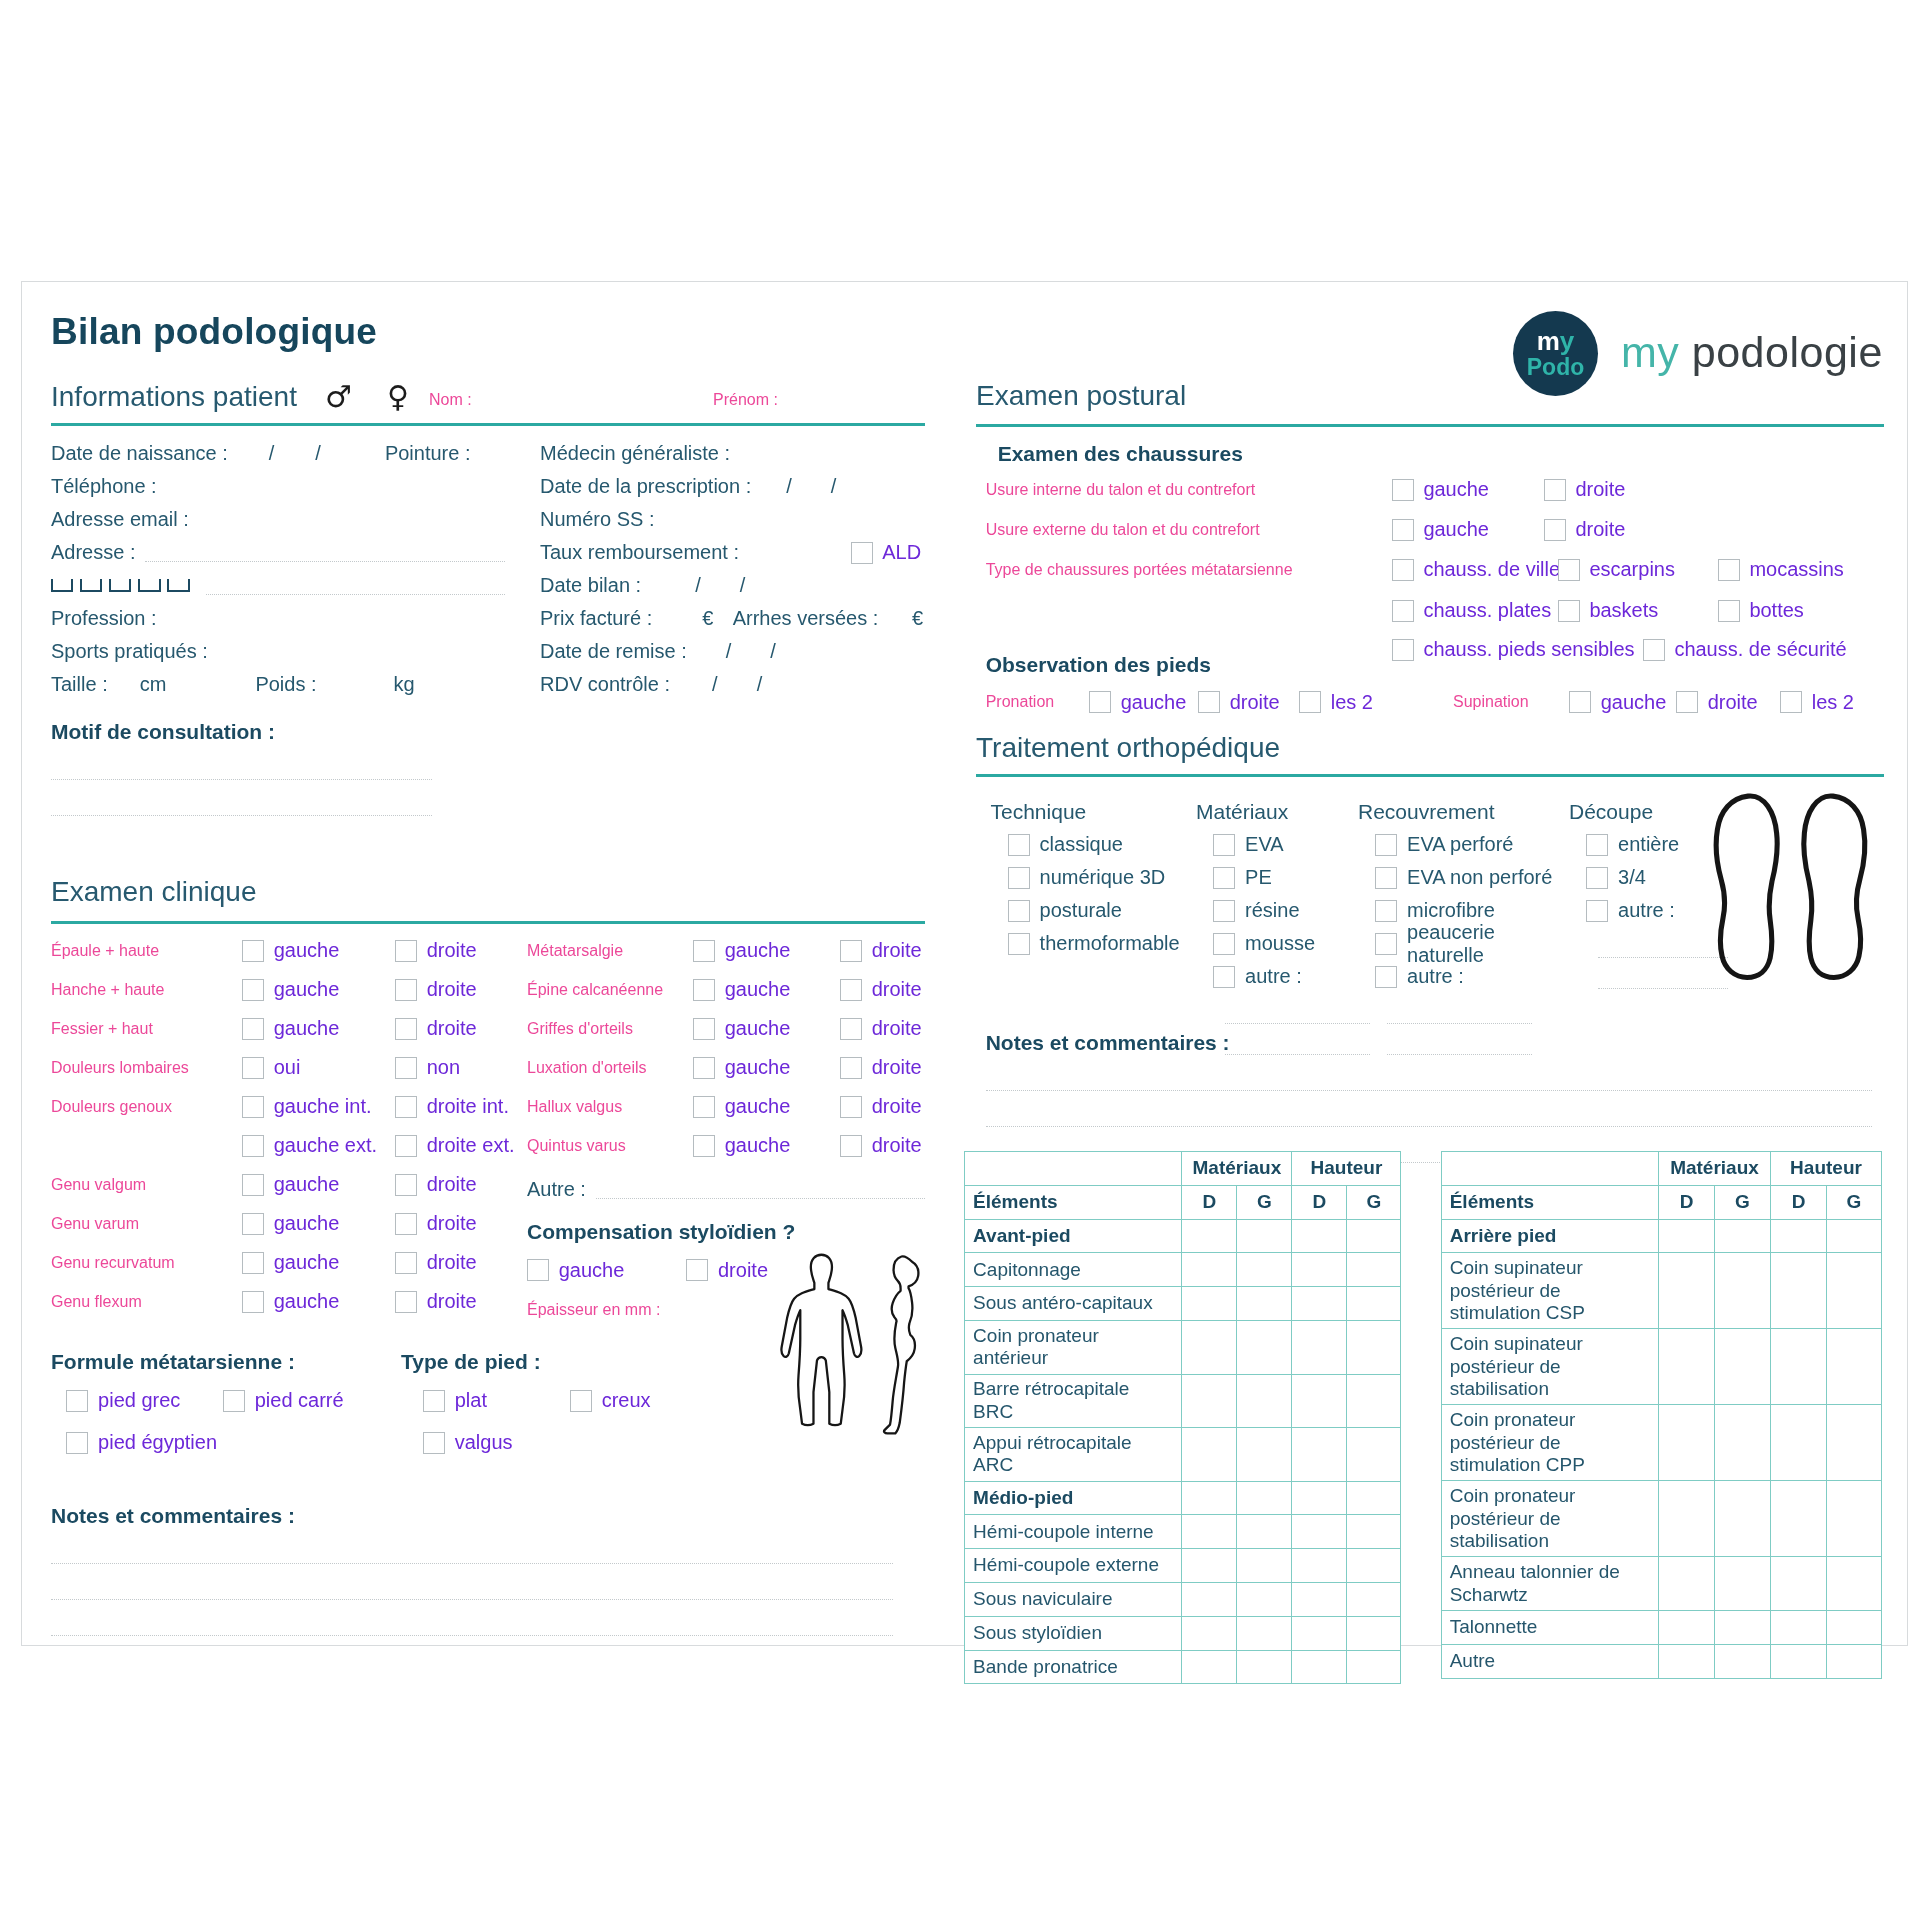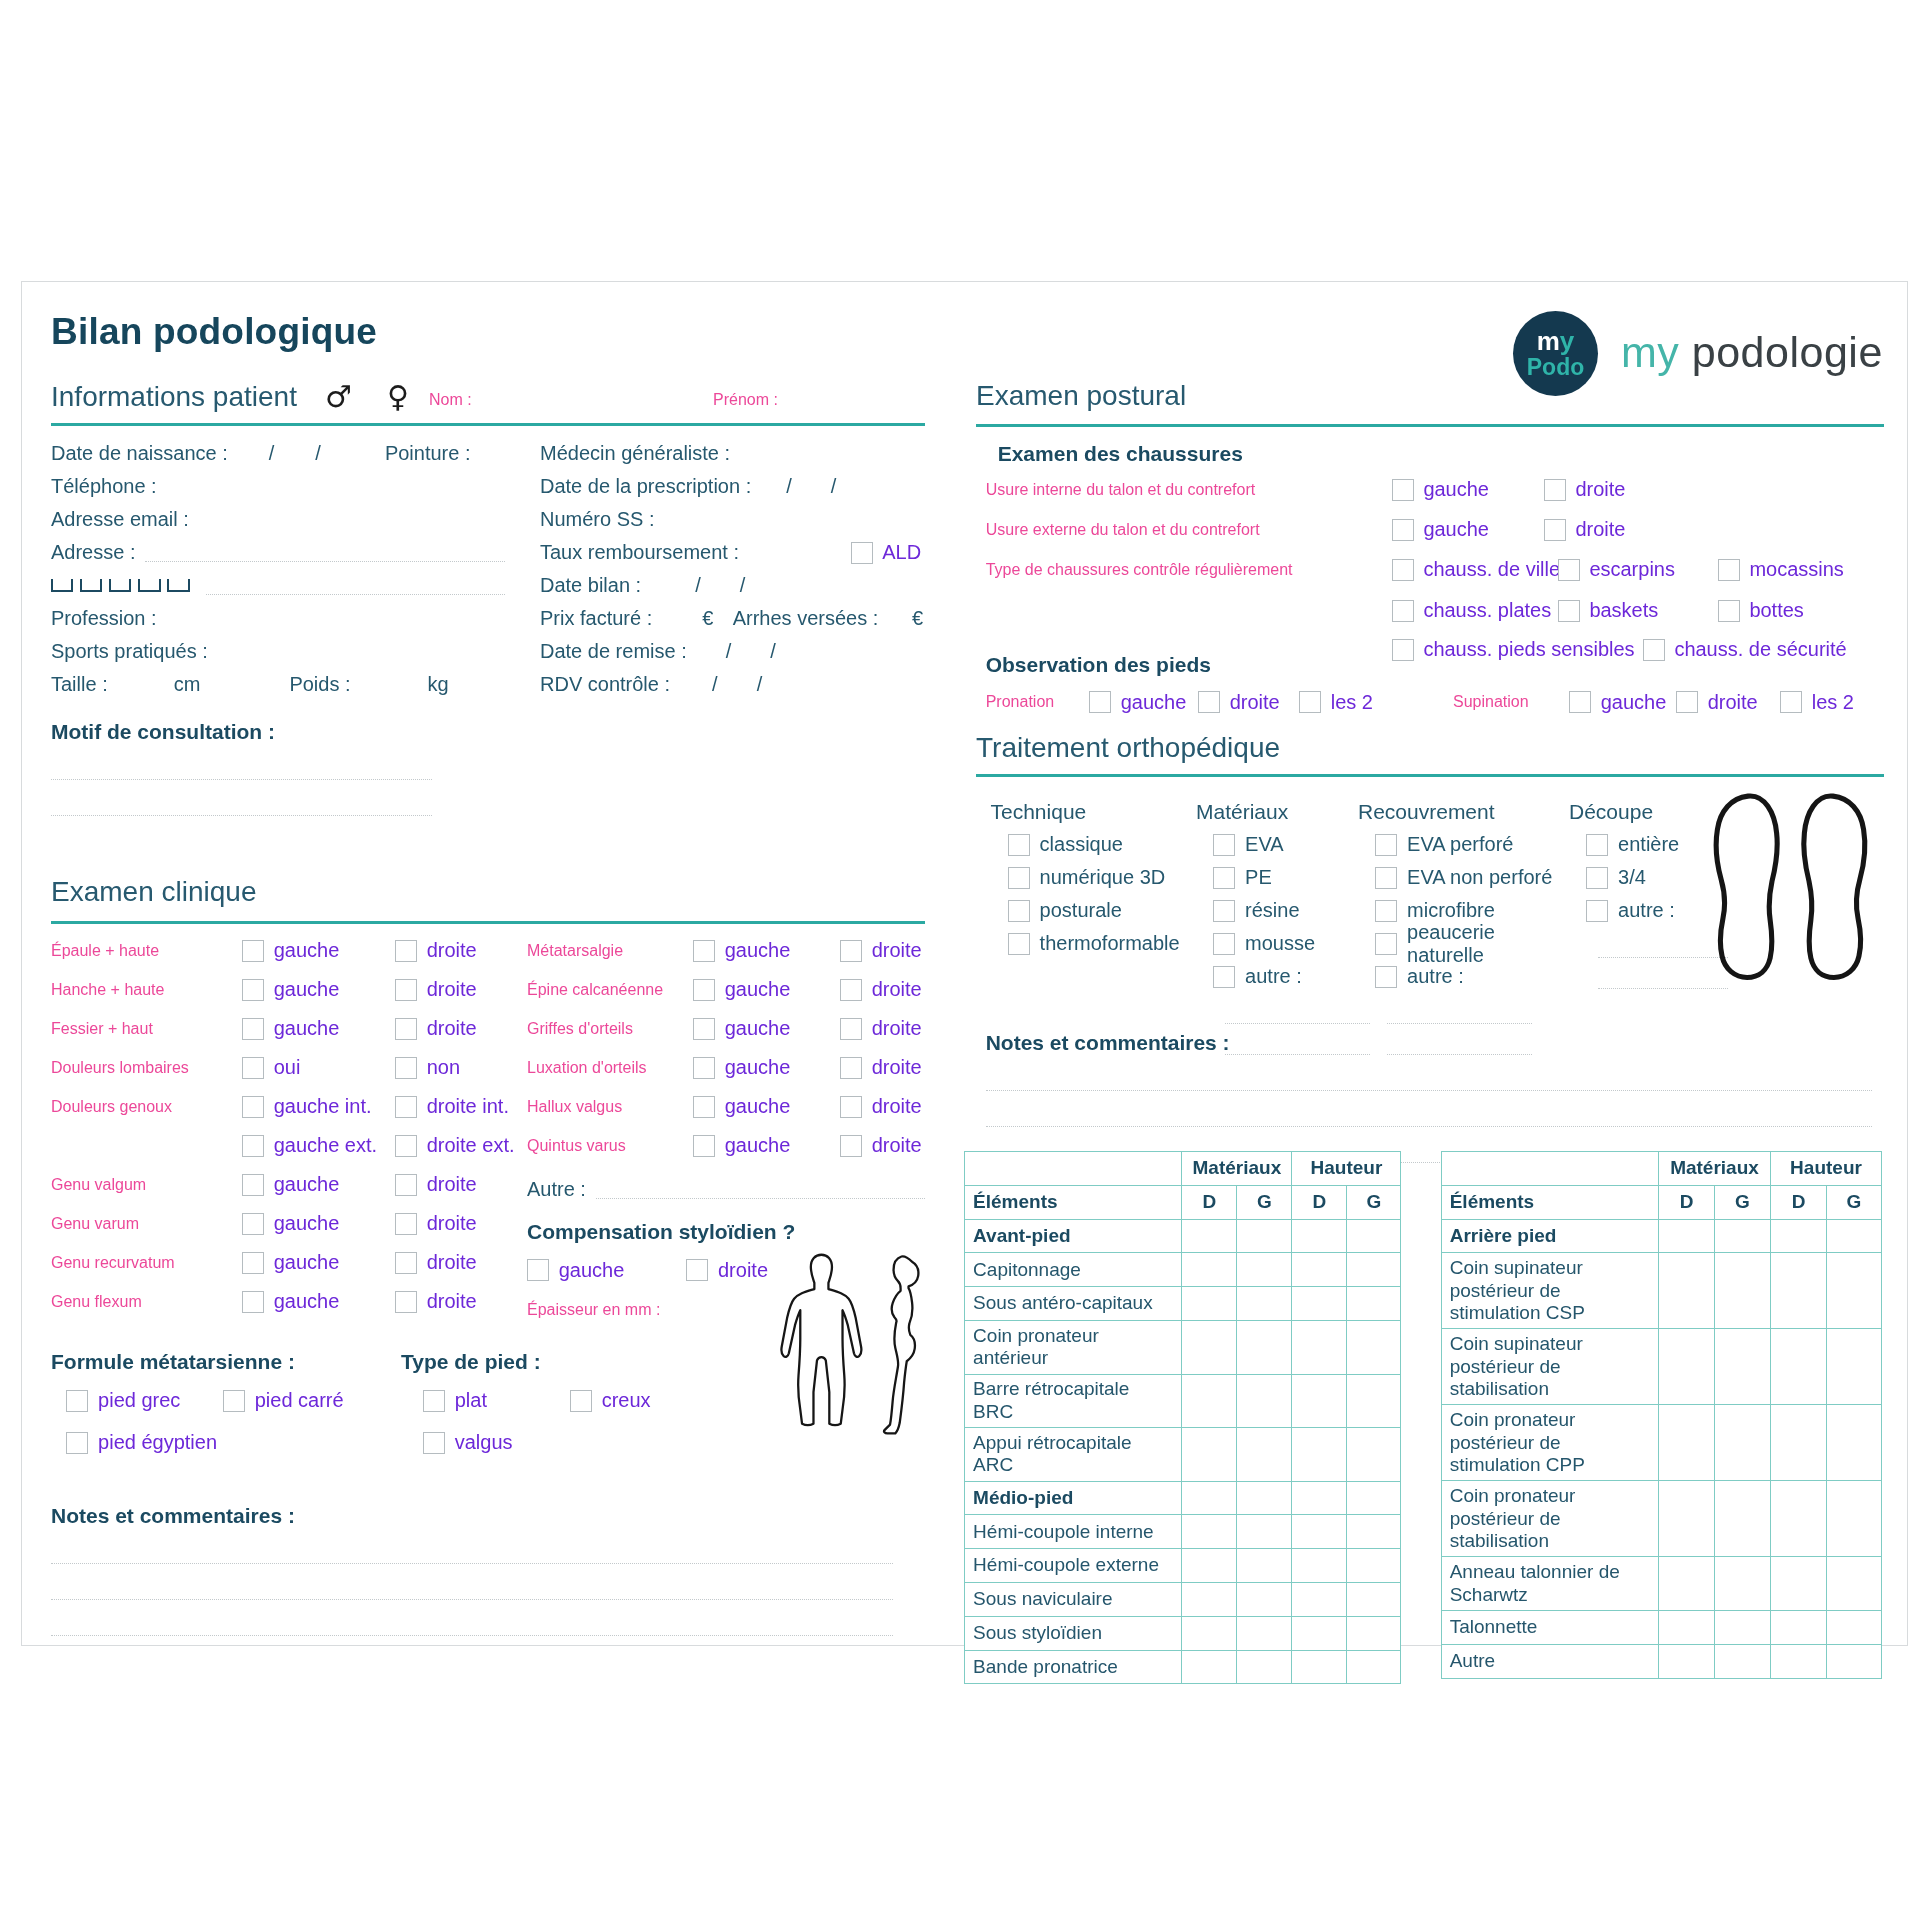--- a/index.html
+++ b/index.html
@@ -115,21 +115,21 @@
           <span class="dotfill"></span>
         </div>
         <div class="line">
           <span>Profession :</span>
         </div>
         <div class="line">
           <span>Sports pratiqués :</span>
         </div>
         <div class="line">
           <span>Taille :</span>
-          <span style="margin-left:66px;">cm</span>
+          <span style="margin-left:32px;">cm</span>
           <span style="margin-left:89px;">Poids :</span>
           <span style="margin-left:77px;">kg</span>
         </div>
       </div>
       <div>
         <div class="line">
           <span>Médecin généraliste :</span>
         </div>
         <div class="line">
           <span>Date de la prescription :</span>
@@ -483,21 +483,21 @@
               <span class="cb"></span>
               <span>gauche</span>
             </span>
         <span class="opt abs" style="left:558px;">
               <span class="cb"></span>
               <span>droite</span>
             </span>
       </div>
 
       <div class="ch-row" style="left:9.7px;top:111px;width:100%;">
-        <span class="t">Type de chaussures contrôle régulièrement</span>
+        <span class="t">Type de chaussures portées métatarsienne</span>
         <span class="opt abs" style="left:406px;">
               <span class="cb"></span>
               <span>chauss. de ville</span>
             </span>
         <span class="opt abs" style="left:572px;">
               <span class="cb"></span>
               <span>escarpins</span>
             </span>
         <span class="opt abs" style="left:732px;">
               <span class="cb"></span>

